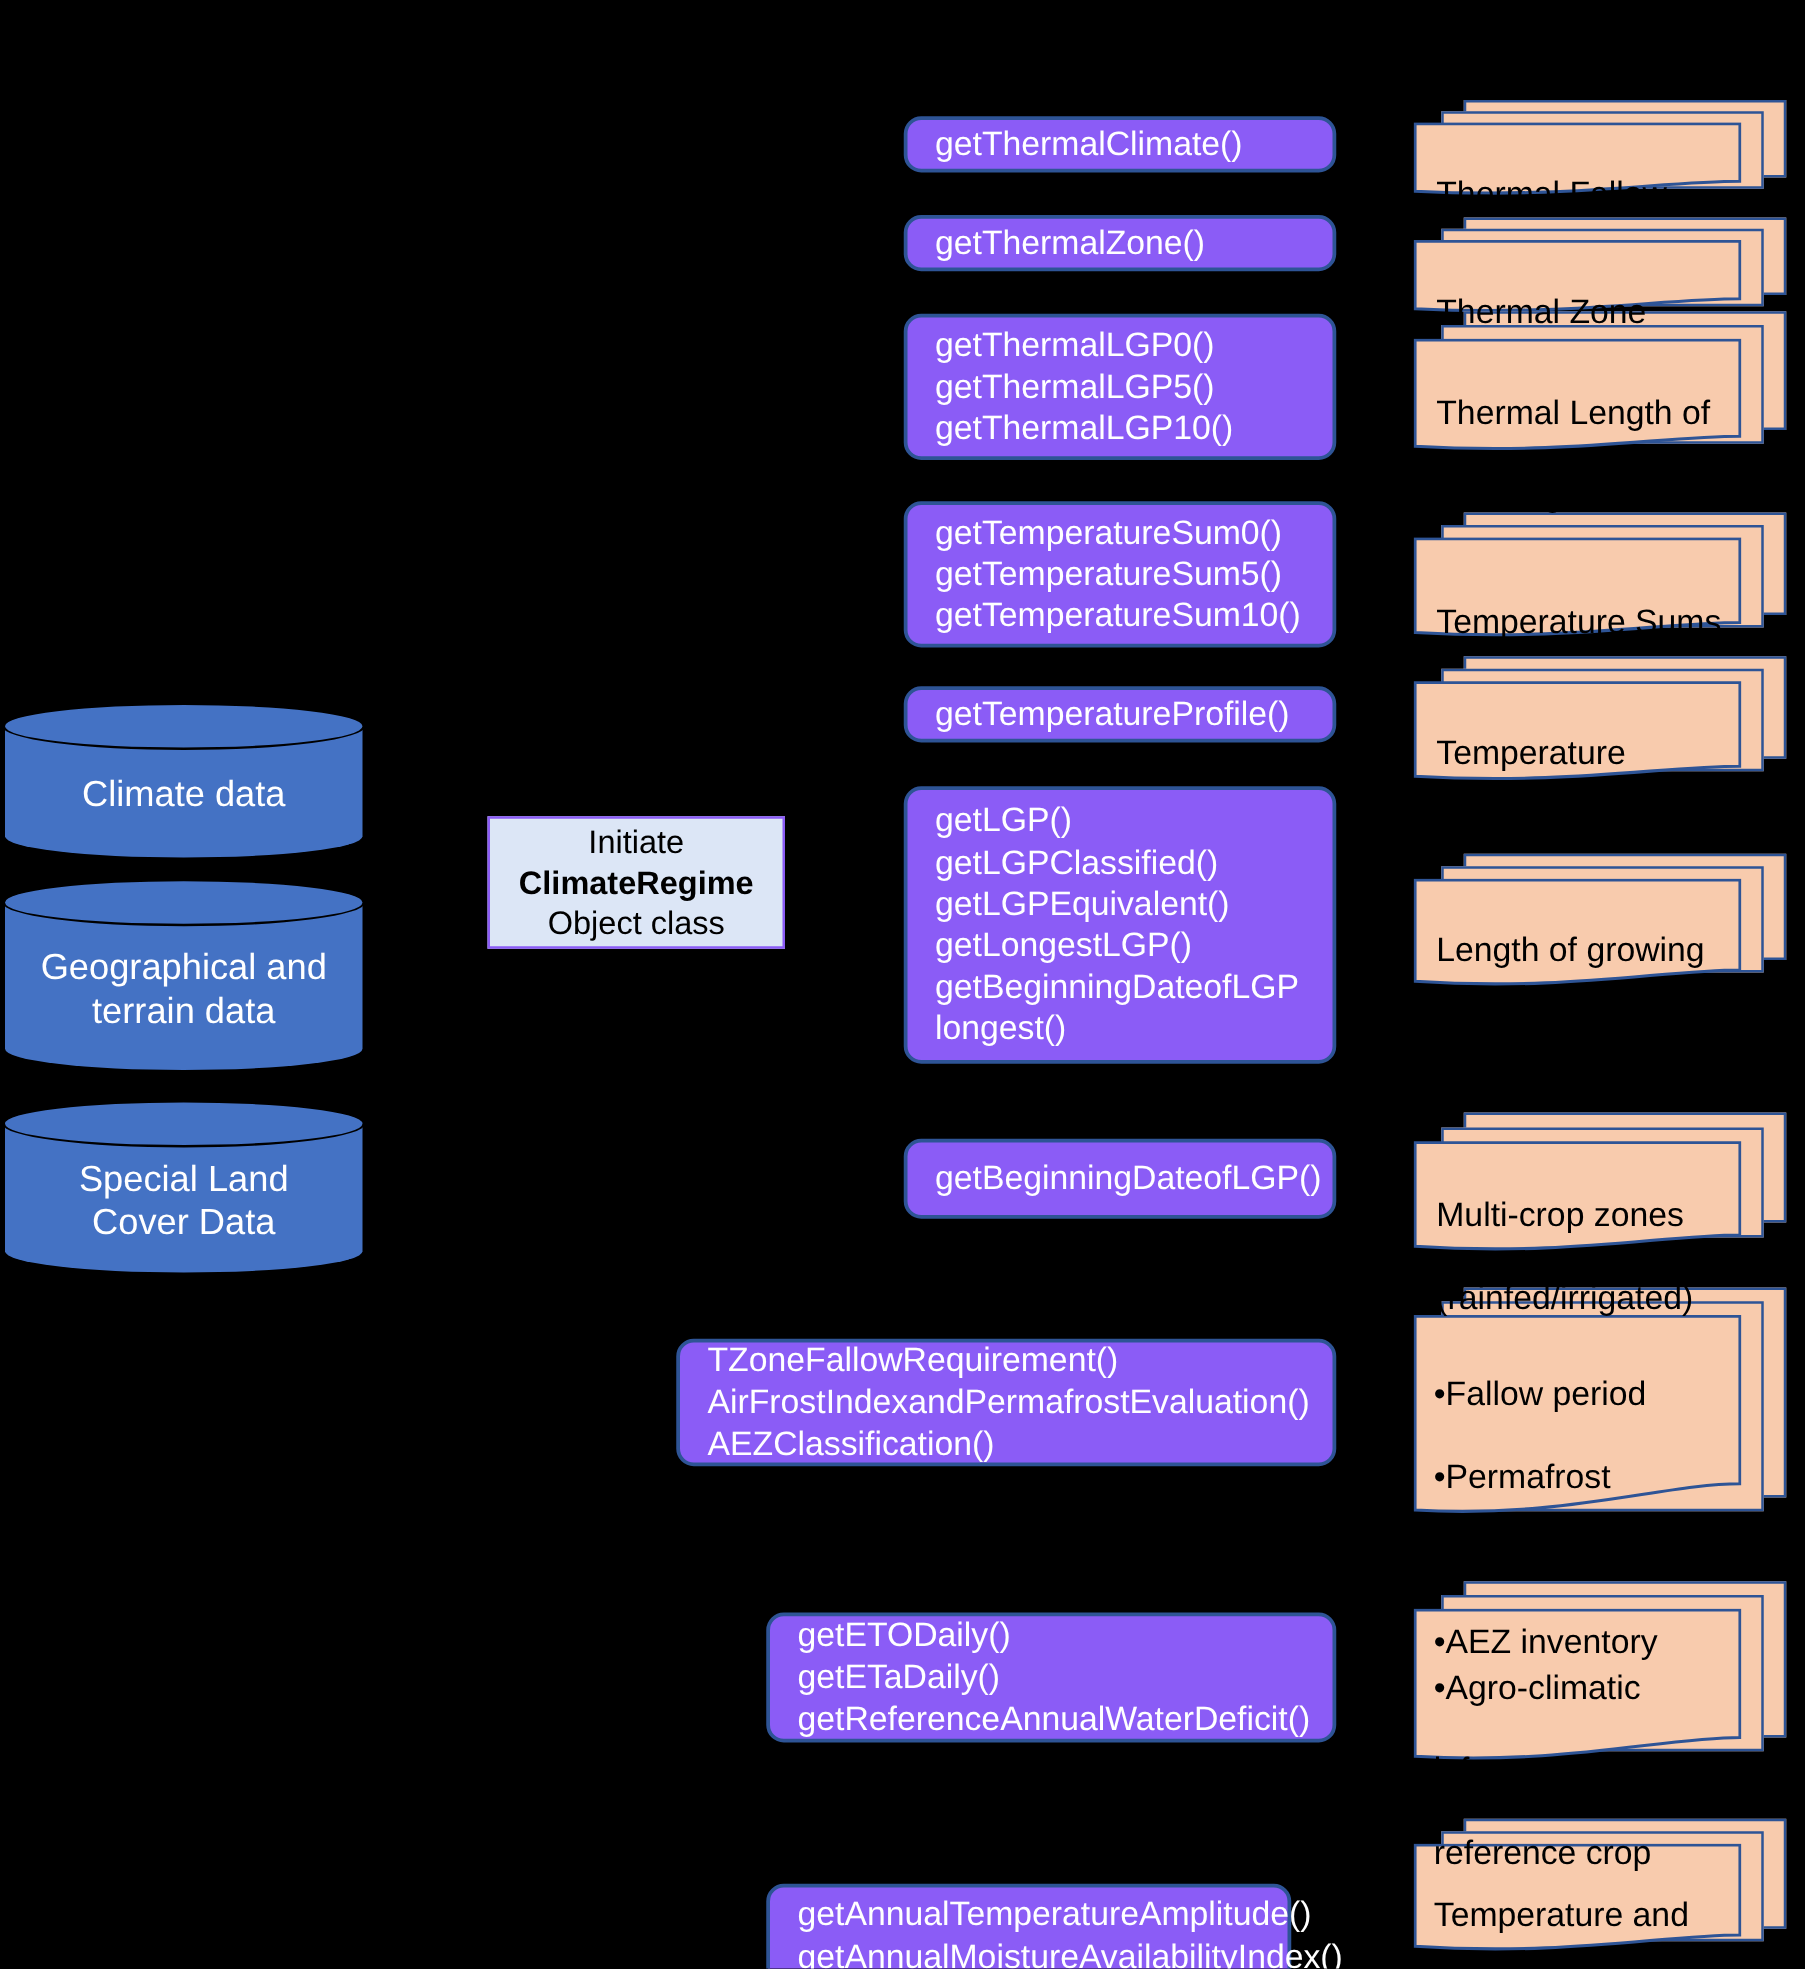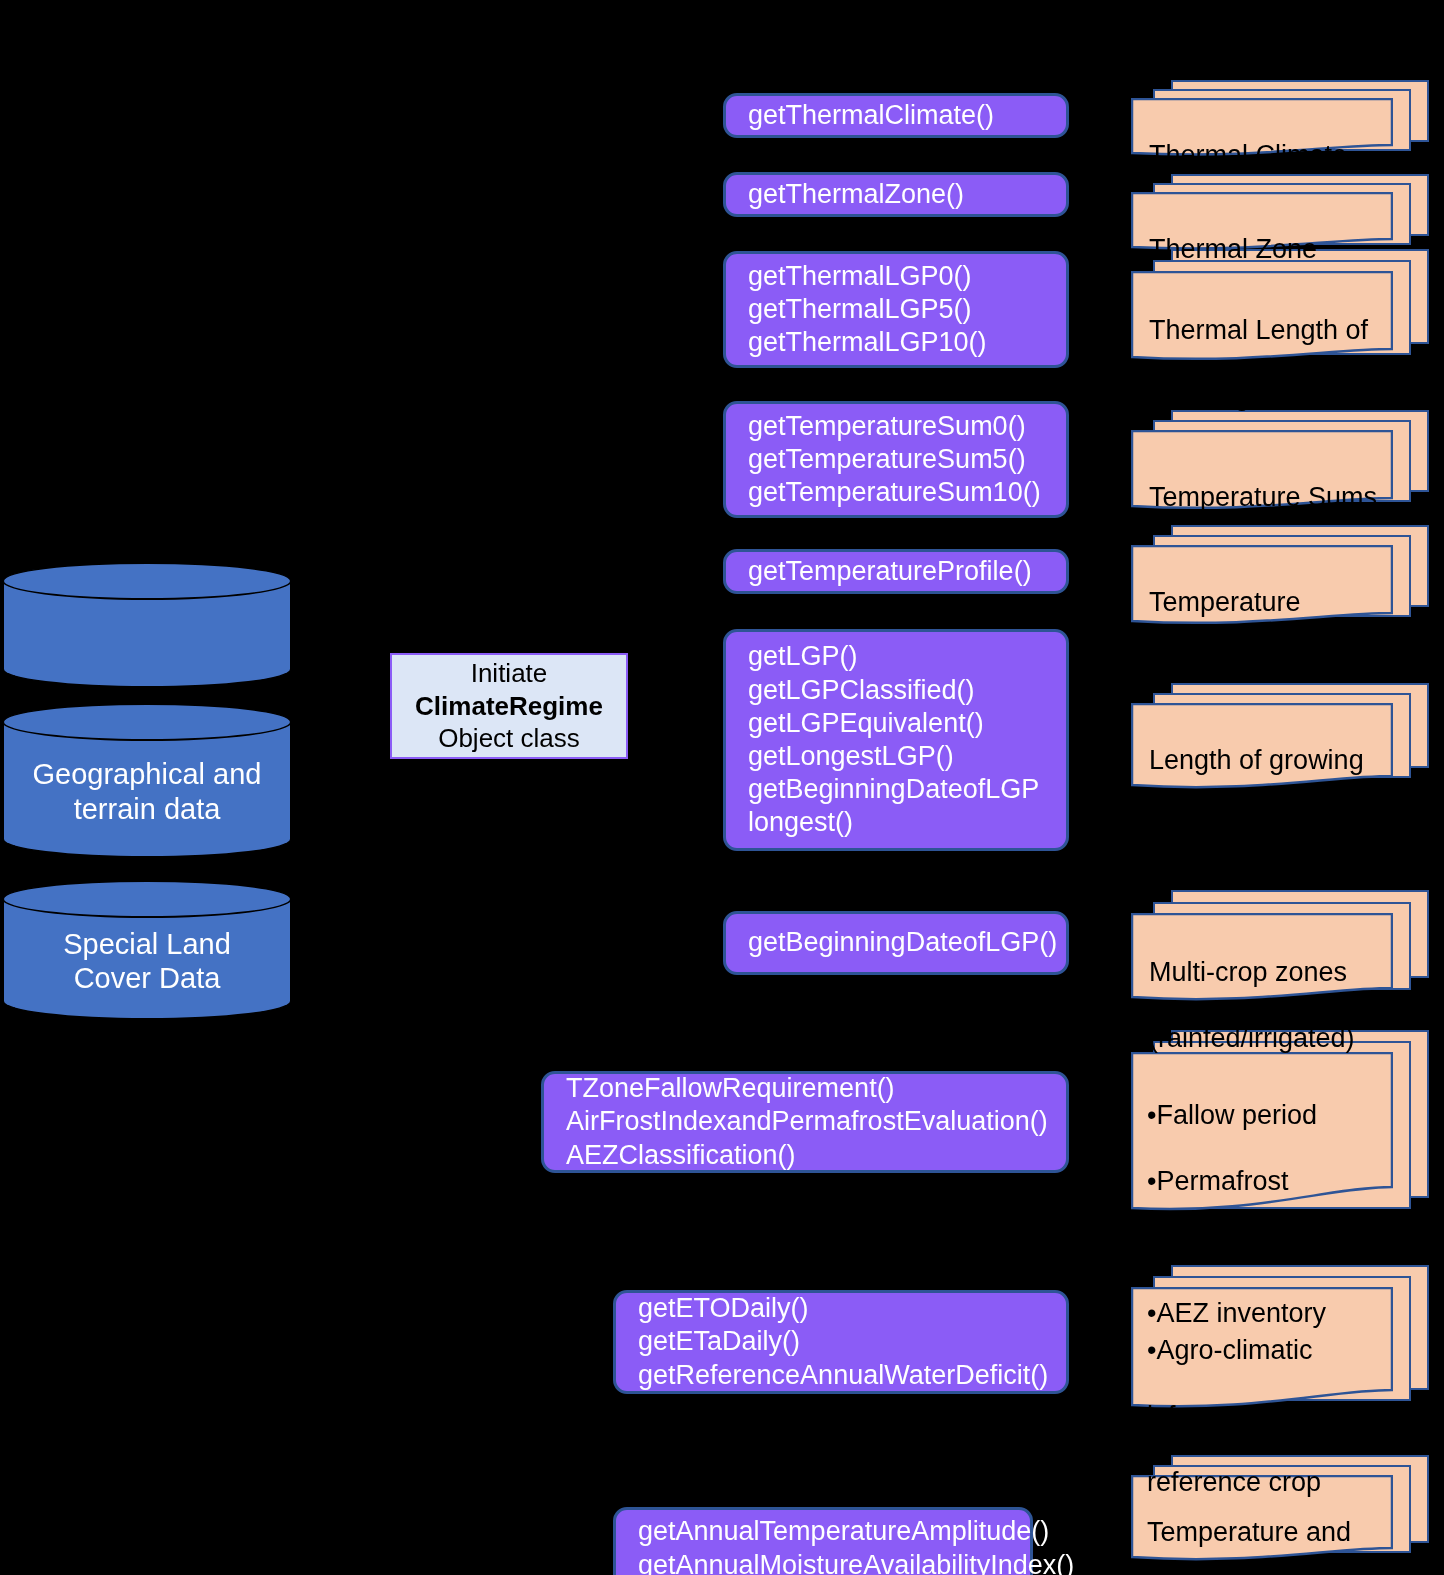--- a/index.html
+++ b/index.html
@@ -136,20 +136,21 @@
   }
 </style>
 </head>
 <body>
 
 <div id="canvas">
 
   <div class="cyl" style="left:2px; top:562px; width:290px; height:126px;">
     <div class="cyl-body"></div>
     <div class="cyl-top"></div>
+    <div class="cyl-label">Climate data</div>
   </div>
 
   <div class="cyl" style="left:2px; top:703px; width:290px; height:155px; white-space:pre-line;">
     <div class="cyl-body"></div>
     <div class="cyl-top"></div>
     <div class="cyl-label">Geographical  and
 terrain data</div>
   </div>
 
   <div class="cyl" style="left:2px; top:880px; width:290px; height:140px; white-space:pre-line;">
@@ -227,21 +228,21 @@
 
   <div class="docstack" style="left:1131px; top:80px; width:300px; height:80px;">
     <div class="sheet back2" style="left:40px; top:0px; width:258px; height:62px;"></div>
     <div class="sheet back1" style="left:22px; top:9px; width:258px; height:62px;"></div>
     <div class="front" style="top:18px;">
       <svg width="262" height="62" viewBox="0 0 262 62">
         <path d="M1,1 L261,1 L261,47 C200,47 120,61 1,55 Z" fill="#F8CBAD" stroke="#2E5496" stroke-width="2.5"></path>
       </svg>
     </div>
     <div class="doctext" style="left:18px; top:26px; width:250px;">
-      <span>Thermal Climate</span>
+      <span>Thermal Fallow</span>
     </div>
   </div>
 
   <div class="docstack" style="left:1131px; top:174px; width:300px; height:80px;">
     <div class="sheet back2" style="left:40px; top:0px; width:258px; height:62px;"></div>
     <div class="sheet back1" style="left:22px; top:9px; width:258px; height:62px;"></div>
     <div class="front" style="top:18px;">
       <svg width="262" height="62" viewBox="0 0 262 62">
         <path d="M1,1 L261,1 L261,47 C200,47 120,61 1,55 Z" fill="#F8CBAD" stroke="#2E5496" stroke-width="2.5"></path>
       </svg>

